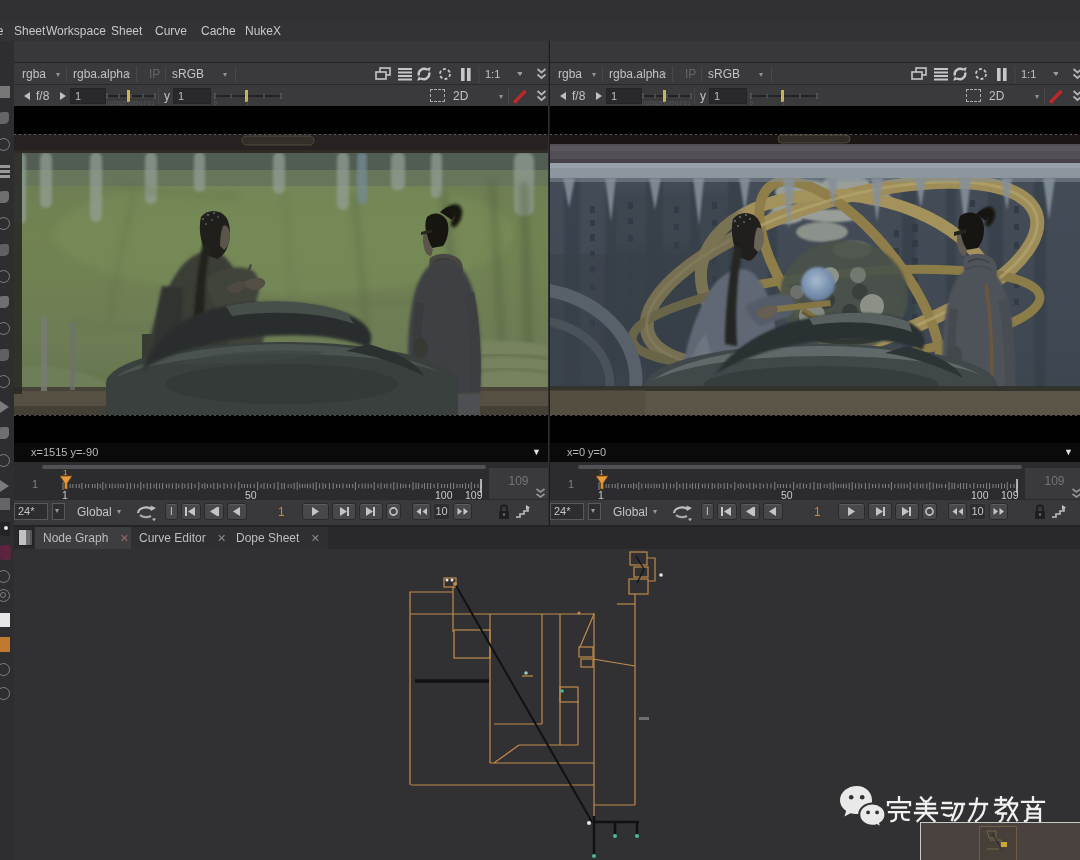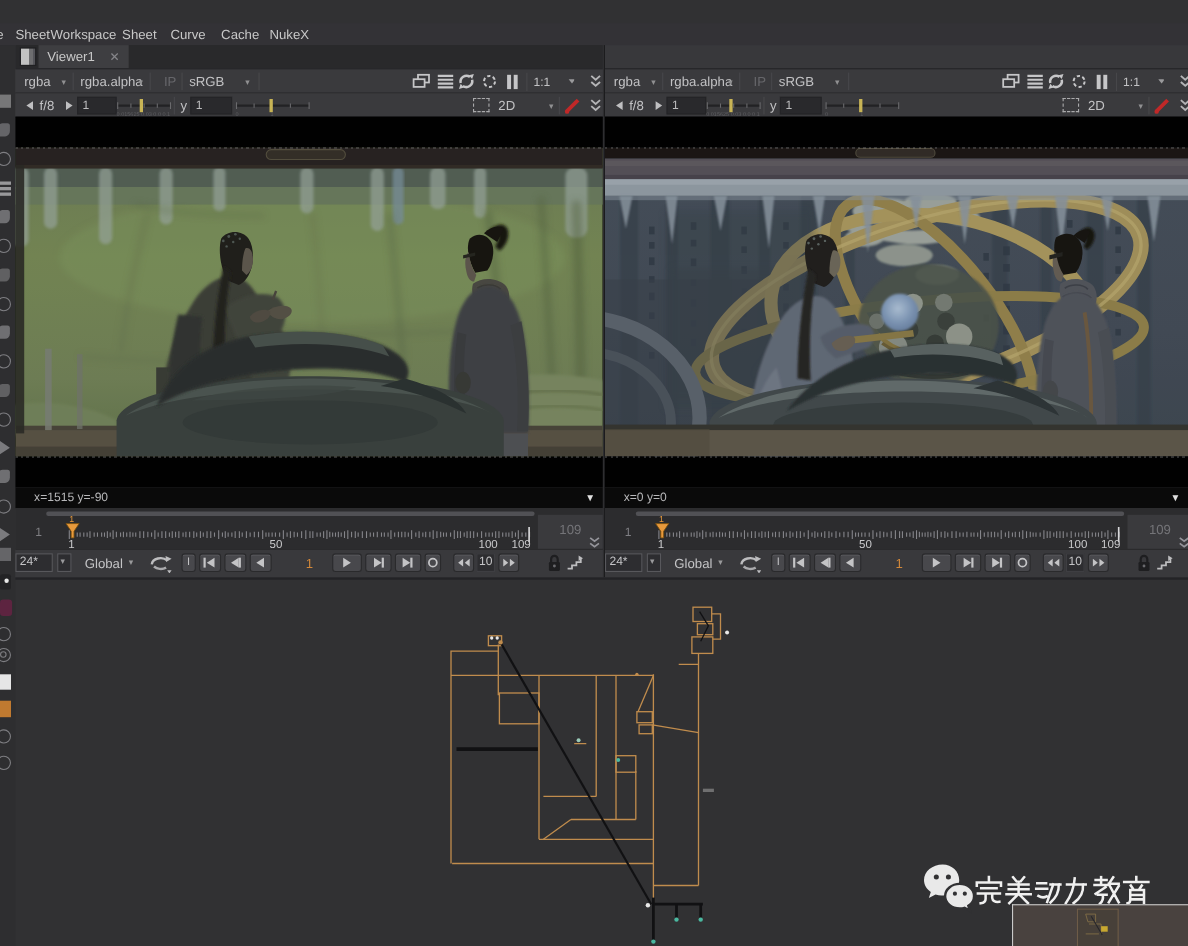--- a/index.html
+++ b/index.html
@@ -93,24 +93,20 @@
       <div class="abs" style="left:-3px;top:548px;width:13px;height:13px;border:1.5px solid #7e7e82;border-radius:50%;">
         <div style="position:absolute;left:2px;top:2px;width:6px;height:6px;border:1.5px solid #7e7e82;border-radius:50%;"></div>
       </div>
       <div class="abs" style="left:0;top:572px;width:10px;height:14px;background:#e6e6e6;"></div>
       <div class="abs" style="left:0;top:596px;width:10px;height:15px;background:#c07a30;"></div>
       <div class="abs" style="left:-3px;top:622px;width:13px;height:13px;border:1.5px solid #7e7e82;border-radius:50%;"></div>
       <div class="abs" style="left:-3px;top:646px;width:13px;height:13px;border:1.5px solid #7e7e82;border-radius:50%;"></div>
     </div>
 
   <div id="paneL" class="pane abs">
-    <div class="tabrow">
-        <div class="paneicon"></div>
-      <div class="vtab">Viewer1 <span class="x">✕</span></div>
-      </div>
     <div class="row1">
         <span class="ddl" style="left:8px;">rgba</span>
         <span class="arr" style="position:absolute;left:42px;top:7px;">▾</span>
         <div style="position:absolute;left:52px;top:3px;width:1px;height:16px;background:#48484b;"></div>
         <span class="ddl" style="left:59px;">rgba.alpha</span>
         <span class="arr" style="position:absolute;left:112px;top:7px;">▾</span>
         <div style="position:absolute;left:122px;top:3px;width:1px;height:16px;background:#48484b;"></div>
         <span class="ddl" style="left:135px;color:#66666a;">IP</span>
         <div style="position:absolute;left:151px;top:3px;width:1px;height:16px;background:#48484b;"></div>
         <span class="ddl" style="left:158px;">sRGB</span>
@@ -1055,20 +1051,26 @@
 </svg>
         <svg style="position:absolute;left:500px;top:3px;" width="18" height="18" viewBox="0 0 18 18">
 <path d="M2,14 h4 v-3 h4 v-3 h4 v-3" stroke="#bdbdbf" stroke-width="1.6" fill="none"></path>
 <path d="M12,2 l4,2.5 -4,2.5 z" fill="#bdbdbf"></path>
 </svg>
       </div>
   </div>
 
   <div id="bottom" class="abs">
     <div style="position:absolute;left:0;top:0;width:100%;height:2px;background:#232326;"></div>
+      <div id="btabs">
+      <div class="paneicon" style="top:2px;"></div>
+      <div class="btab" style="left:21px;background:#3e3e41;">Node Graph <span class="x" style="color:#9a6a66;">✕</span></div>
+      <div class="btab" style="left:117px;background:#2f2f31;">Curve Editor <span class="x">✕</span></div>
+      <div class="btab" style="left:214px;background:#2f2f31;">Dope Sheet <span class="x">✕</span></div>
+    </div>
     <div id="nodegraph" style="position:absolute;left:0;top:26px;width:1066px;height:309px;"><svg width="1066" height="309" viewBox="0 0 1066 309">
 <g stroke="#c08c4d" stroke-width="1.2" fill="none">
 
   <polyline points="439,41 396,41 396,234"></polyline>
   <line x1="396" y1="63" x2="580" y2="63"></line>
   <line x1="439" y1="35" x2="439" y2="81"></line>
   <rect x="440" y="79" width="36" height="28"></rect>
   <line x1="476" y1="63" x2="476" y2="212"></line>
   <line x1="528" y1="63" x2="528" y2="173"></line>
   <line x1="546" y1="63" x2="546" y2="194"></line>

